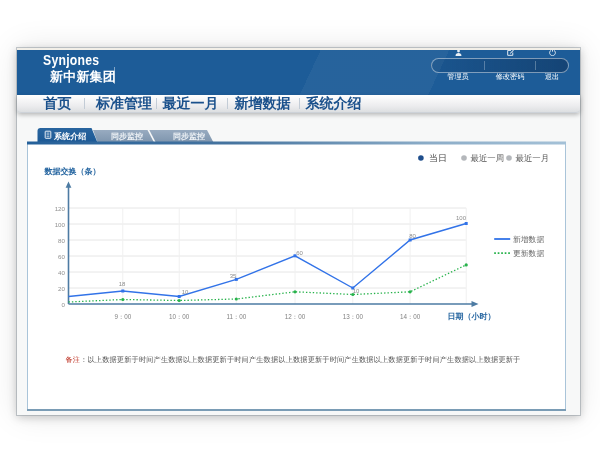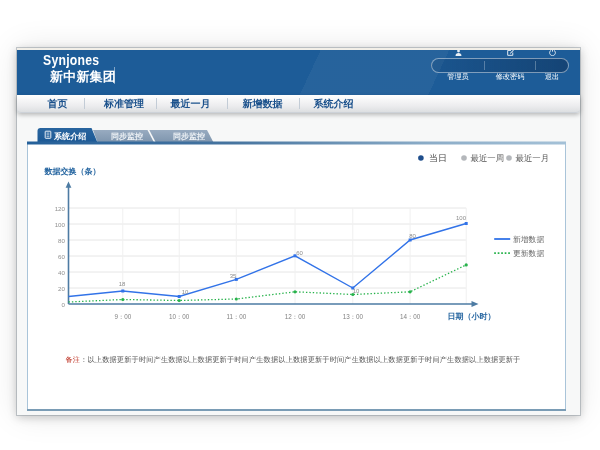--- a/index.html
+++ b/index.html
@@ -20,21 +20,21 @@
 .title{position:absolute;left:105px;top:13.5px;color:#fff;font-size:12.5px;font-weight:bold;letter-spacing:0.2px;}
 .pill{position:absolute;left:414px;top:8px;width:136px;height:13px;border:1px solid rgba(255,255,255,0.45);
  background:linear-gradient(to right, rgba(8,30,62,0.10), rgba(8,30,62,0.38));
  border-radius:9px;display:flex;align-items:center;color:#fff;font-size:7.2px;}
 .pill .it{display:flex;align-items:center;gap:16px;justify-content:center;flex-direction:column;}
 .pill .s{width:1px;height:9px;background:rgba(255,255,255,0.28);}
 #nav{position:absolute;left:0;top:45px;width:563px;height:17px;
  background:linear-gradient(#ffffff,#ececee 65%,#dddfe1);
  border-bottom:1px solid #cdd2d8;border-radius:0 0 4px 4px;
  box-shadow:0 2px 4px rgba(0,0,0,0.25);}
-.ni{position:absolute;top:0;height:17px;line-height:17px;color:#1b518c;font-size:10px;font-weight:bold;
+.ni{position:absolute;top:0;height:17px;line-height:17px;color:#1b518c;font-size:14px;font-weight:bold;
  transform:translateX(-50%);}
 .ns{position:absolute;top:3px;width:1px;height:11px;background:#c3ccd6;}
 #chart{position:absolute;left:10px;top:78px;}
 </style>
 </head>
 <body>
 <div id="stage">
  <div id="win">
   <div id="hdr">
     <div class="band"></div>

